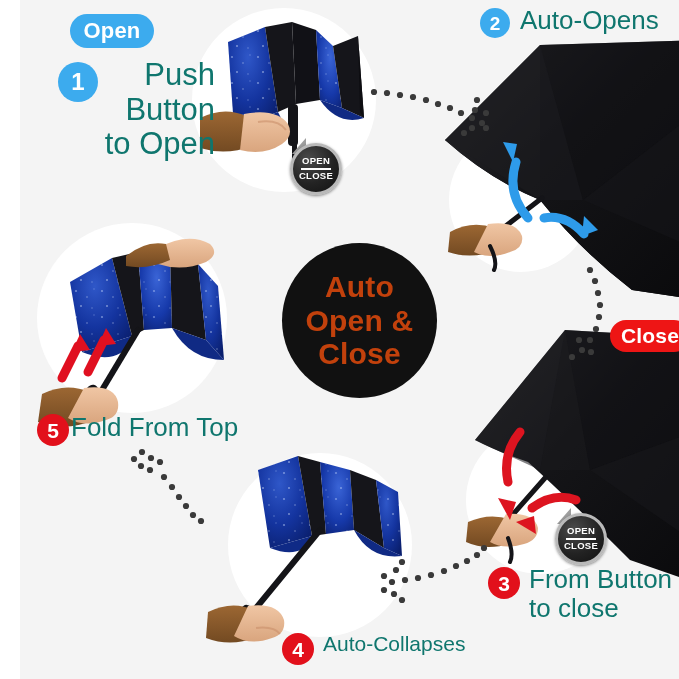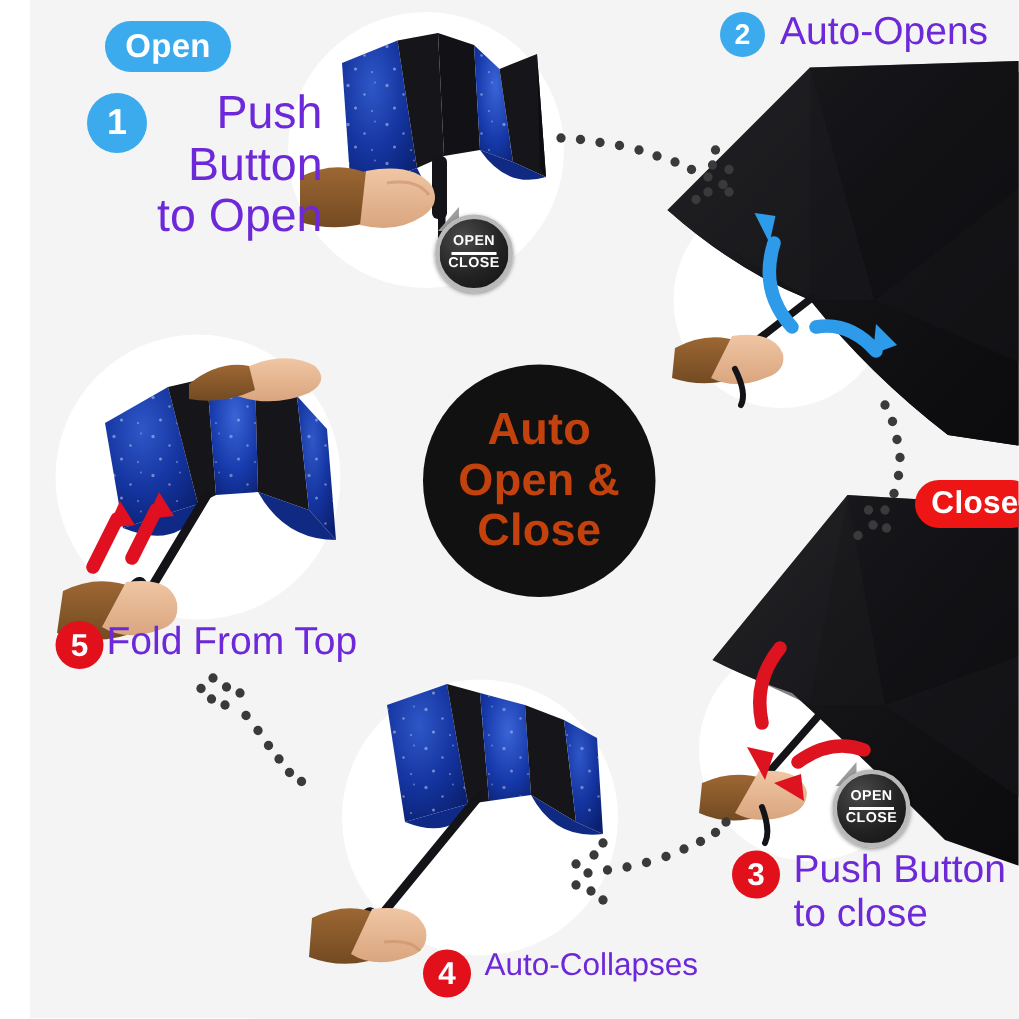--- a/index.html
+++ b/index.html
@@ -52,21 +52,21 @@
     color: #ffffff;
     font-weight: bold;
     line-height: 1;
   }
   .num-blue { background: #3cabee; }
   .num-red  { background: #e2101b; }
 
   
   .steptext {
     position: absolute;
-    color: #6d28d9;
+    color: #0f766e;
     font-weight: normal;
     line-height: 1.12;
     white-space: pre-line;
   }
 
   
   #hero {
     position: absolute;
     left: 262px; top: 243px;
     width: 155px; height: 155px;
@@ -388,21 +388,21 @@
 to Open</div>
 
   <div class="numcircle num-blue" style="left:460px; top:8px; width:30px; height:30px; font-size:19px; z-index:50">
     <span>2</span>
   </div>
   <div class="steptext" style="left:500px; top:6px; font-size:26px; z-index:50">Auto-Opens</div>
 
   <div class="numcircle num-red" style="left:468px; top:567px; width:32px; height:32px; font-size:21px; z-index:50">
     <span>3</span>
   </div>
-  <div class="steptext" style="left:509px; top:565px; font-size:26px; line-height:1.1; z-index:50">Push Button
+  <div class="steptext" style="left:509px; top:565px; font-size:26px; line-height:1.1; z-index:50">From Button
 to close</div>
 
   <div class="numcircle num-red" style="left:262px; top:633px; width:32px; height:32px; font-size:21px; z-index:50">
     <span>4</span>
   </div>
   <div class="steptext" style="left:303px; top:632px; font-size:21px; z-index:50">Auto-Collapses</div>
 
   <div class="numcircle num-red" style="left:17px; top:414px; width:32px; height:32px; font-size:21px; z-index:50">
     <span>5</span>
   </div>

